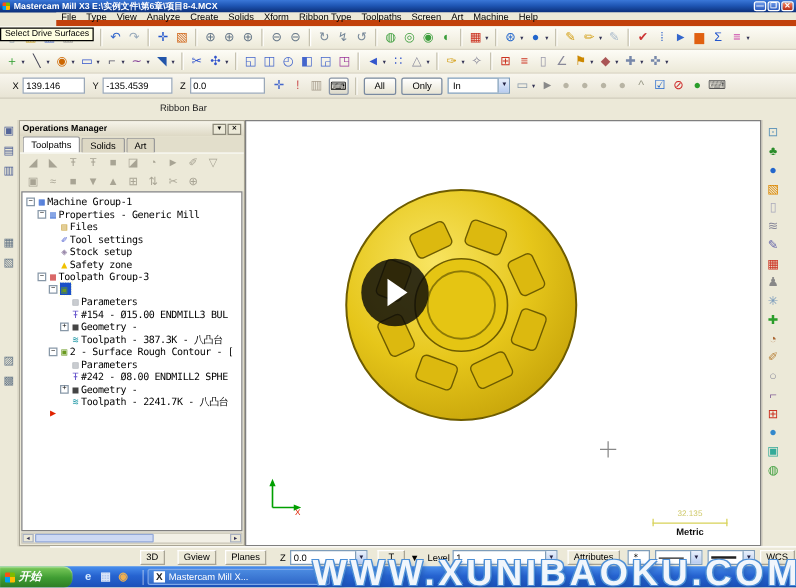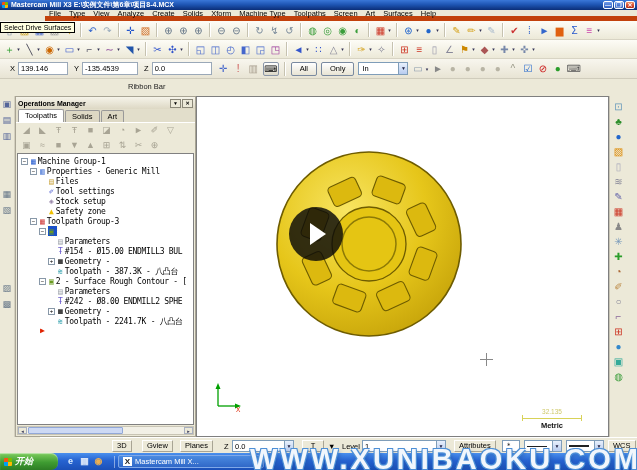--- a/index.html
+++ b/index.html
@@ -145,25 +145,25 @@
 </div>
 
 <div class="menubar" id="menubar">
     <span class="menu-item">File</span>
     <span class="menu-item">Type</span>
     <span class="menu-item">View</span>
     <span class="menu-item">Analyze</span>
     <span class="menu-item">Create</span>
     <span class="menu-item">Solids</span>
     <span class="menu-item">Xform</span>
-    <span class="menu-item">Machine Type</span>
+    <span class="menu-item">Ribbon Type</span>
     <span class="menu-item">Toolpaths</span>
     <span class="menu-item">Screen</span>
     <span class="menu-item">Art</span>
-    <span class="menu-item">Surfaces</span>
+    <span class="menu-item">Machine</span>
     <span class="menu-item">Help</span>
   </div>
 
 <div class="tbrow" id="toolbar1">
     <span class="tbtn" style="color: rgb(136, 153, 170);">▯</span>
     <span class="tbtn" style="color: rgb(202, 160, 32);">▨</span>
     <span class="tbtn" style="color: rgb(68, 102, 204);">▦</span>
     <span class="tbtn" style="color: rgb(153, 153, 153);">▧</span>
     <span class="tbtn" style="color: rgb(212, 160, 23);">♦</span>
     <span class="tsep"></span>

